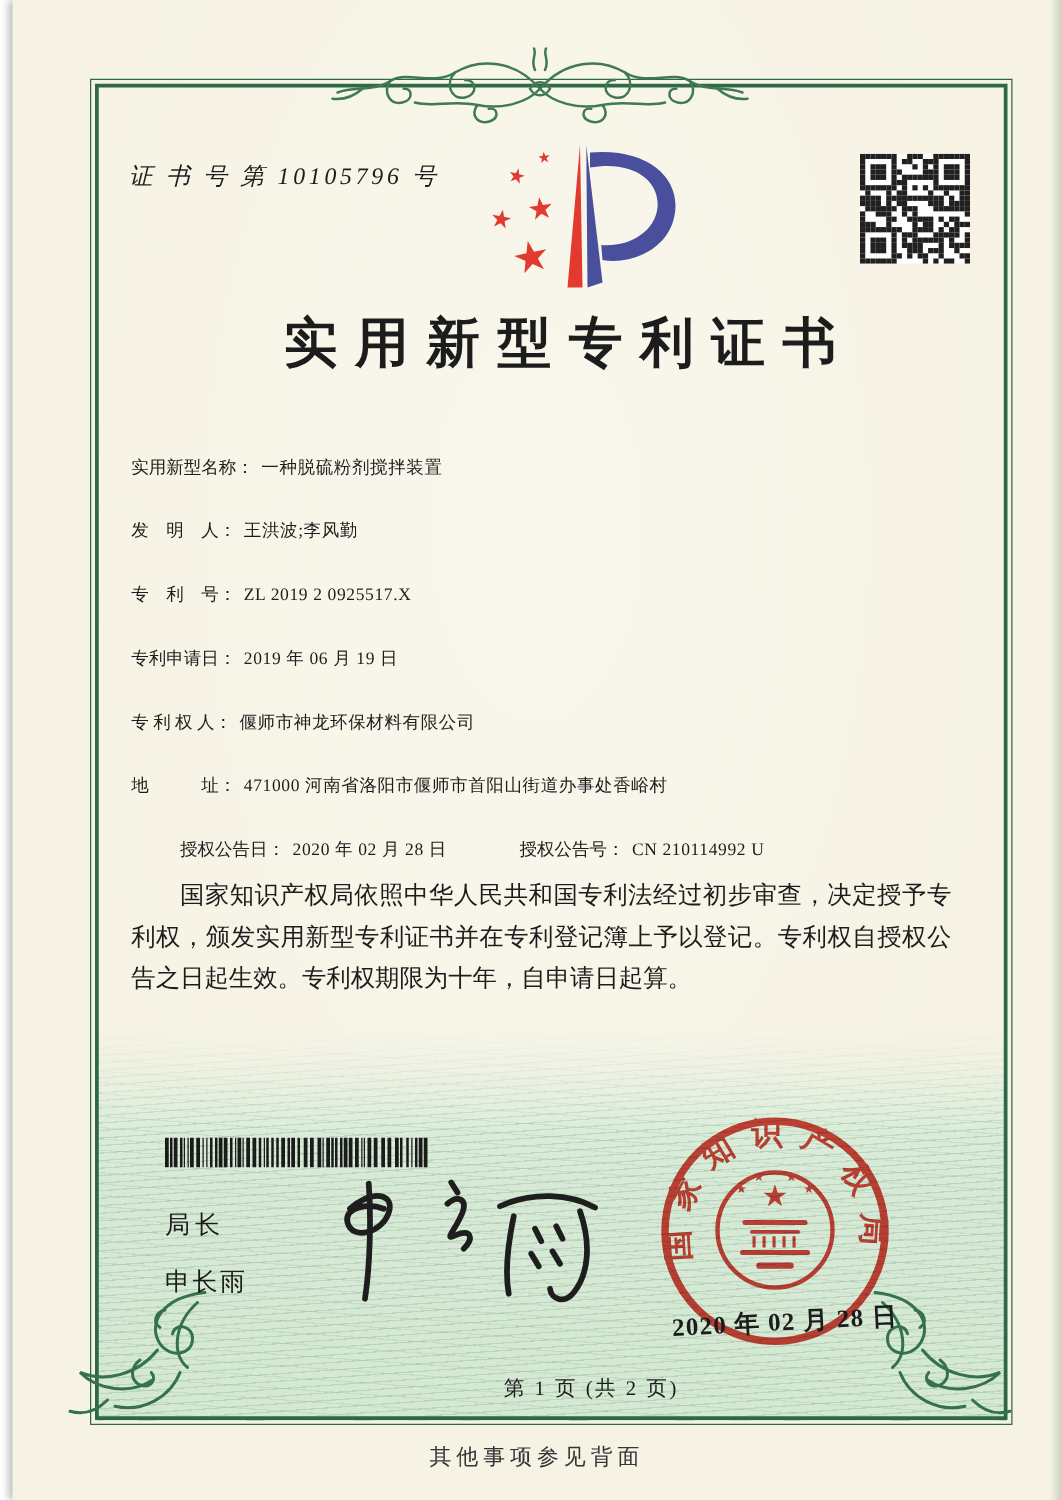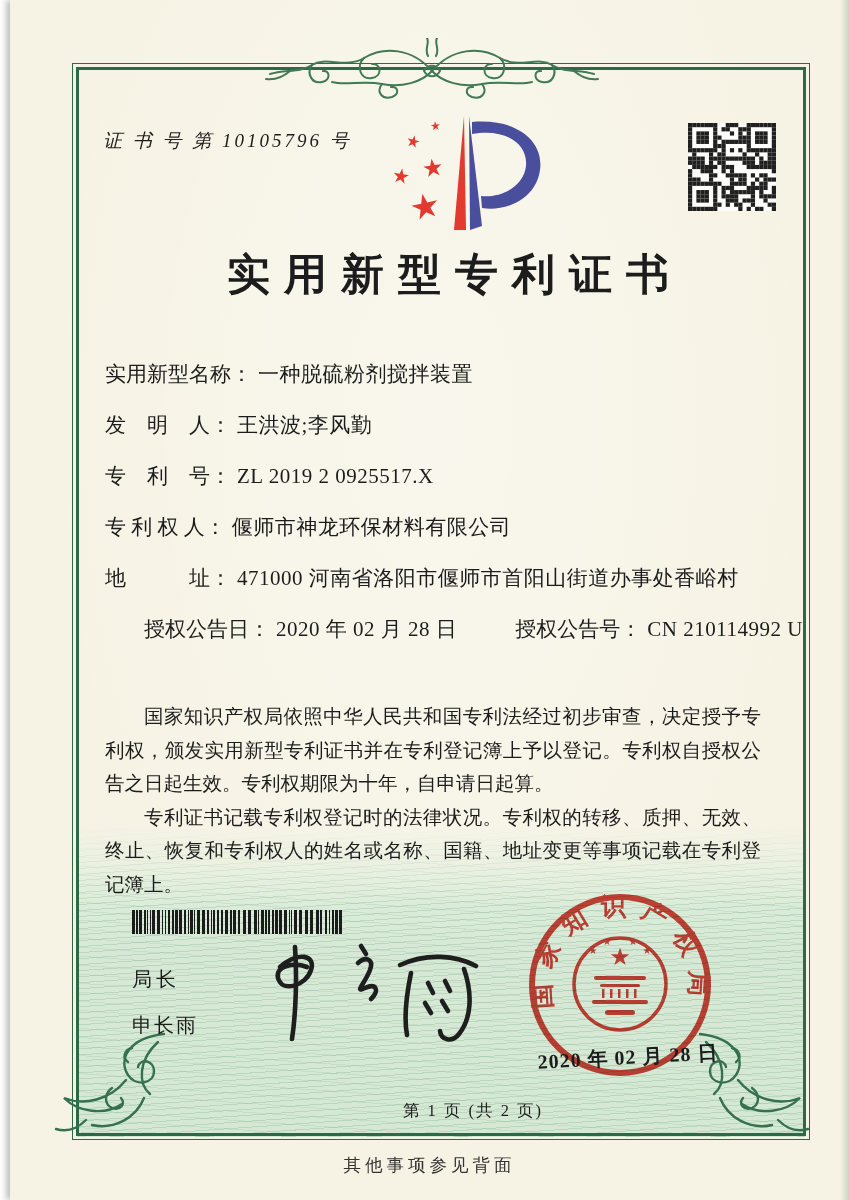--- a/index.html
+++ b/index.html
@@ -54,21 +54,21 @@
   .logo .star{position:absolute;color:#e23a2e;line-height:1;}
   .qr{position:absolute;left:678px;top:123px;width:88px;height:88px;}
 
   .title{
     position:absolute;left:62px;top:246px;width:752px;
     text-align:center;font-size:43px;font-weight:600;
     letter-spacing:14px;text-indent:14px;
   }
 
   
-  .fields{position:absolute;left:95px;top:360px;width:660px;font-size:21px;}
+  .fields{position:absolute;left:95px;top:360px;width:660px;font-size:14px;}
   .frow{display:flex;line-height:29px;margin-bottom:22px;white-space:nowrap;}
   .flabel{flex:0 0 auto;}
   .fvalue{flex:0 0 auto;padding-left:6px;letter-spacing:.5px;}
   .grant-row{display:flex;gap:58px;margin-left:39px;}
   .grant-row .pair{display:flex;white-space:nowrap;}
 
   
   .body-text{
     position:absolute;left:95px;top:700px;width:656px;
     font-size:19.5px;line-height:33.5px;text-align:justify;
@@ -442,20 +442,24 @@
     </div>
     <div class="frow">
       <span class="flabel">发　明　人：</span>
       <span class="fvalue">王洪波;李风勤</span>
     </div>
     <div class="frow">
       <span class="flabel">专　利　号：</span>
       <span class="fvalue">ZL 2019 2 0925517.X</span>
     </div>
     <div class="frow">
+      <span class="flabel">专利申请日：</span>
+      <span class="fvalue">2019 年 06 月 19 日</span>
+    </div>
+    <div class="frow">
       <span class="flabel">专 利 权 人：</span>
       <span class="fvalue">偃师市神龙环保材料有限公司</span>
     </div>
     <div class="frow">
       <span class="flabel">地　　　址：</span>
       <span class="fvalue">471000 河南省洛阳市偃师市首阳山街道办事处香峪村</span>
     </div>
     <div class="frow grant-row">
       <span class="pair">
         <span class="flabel">授权公告日：</span>
@@ -463,21 +467,20 @@
       </span>
       <span class="pair">
         <span class="flabel">授权公告号：</span>
         <span class="fvalue">CN 210114992 U</span>
       </span>
     </div>
   </div>
 
   <div class="body-text">
     <p>国家知识产权局依照中华人民共和国专利法经过初步审查，决定授予专利权，颁发实用新型专利证书并在专利登记簿上予以登记。专利权自授权公告之日起生效。专利权期限为十年，自申请日起算。</p>
-    <p>专利证书记载专利权登记时的法律状况。专利权的转移、质押、无效、终止、恢复和专利权人的姓名或名称、国籍、地址变更等事项记载在专利登记簿上。</p>
   </div>
 
   <svg class="barcode" id="barcode-svg" viewBox="0 0 215 24" preserveAspectRatio="none">
       <rect x="0" y="0" width="3" height="24" fill="#1b1b1b"></rect>
       <rect x="4" y="0" width="2" height="24" fill="#1b1b1b"></rect>
       <rect x="7" y="0" width="3" height="24" fill="#1b1b1b"></rect>
       <rect x="12" y="0" width="2" height="24" fill="#1b1b1b"></rect>
       <rect x="15" y="0" width="1" height="24" fill="#1b1b1b"></rect>
       <rect x="18" y="0" width="1" height="24" fill="#1b1b1b"></rect>
       <rect x="20" y="0" width="3" height="24" fill="#1b1b1b"></rect>

